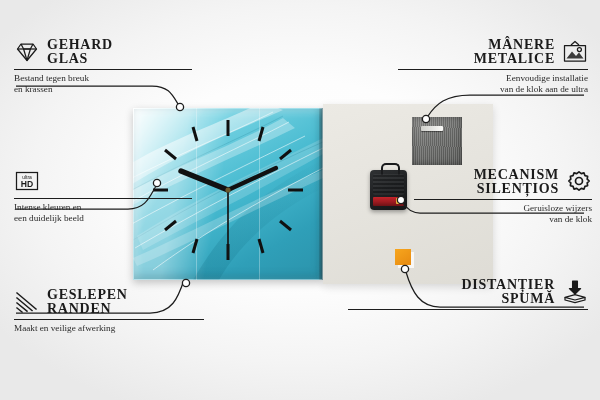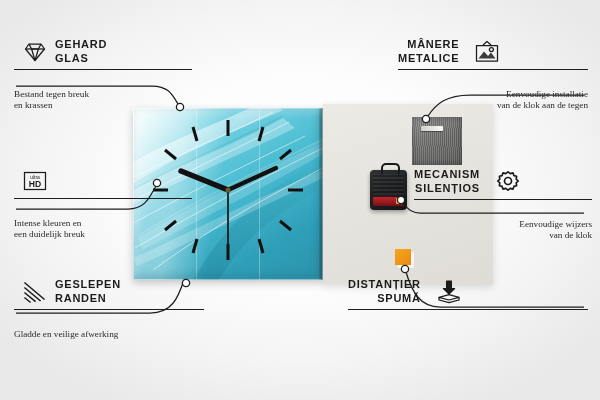--- a/index.html
+++ b/index.html
@@ -11,42 +11,42 @@
   #stage{
     position:relative;width:600px;height:400px;overflow:hidden;
     background:
       radial-gradient(ellipse 62% 62% at 50% 46%, #ffffff 0%, #fdfdfd 42%, #f4f4f4 72%, #e9e9e9 100%);
   }
   svg.layer{position:absolute;left:0;top:0;width:600px;height:400px;}
 
   
   .feat{position:absolute;}
   .feat .hrow{display:flex;align-items:center;gap:7px;}
-  .feat.right .hrow{}
+  .feat.right .hrow{justify-content:flex-end;}
   .feat .title{
-    font-family:Liberation Sans, sans-serif;
-    font-size:11px;line-height:13.6px;font-weight:700;
+    font-family:Liberation Serif, serif;
+    font-size:14px;line-height:13.6px;font-weight:700;
     letter-spacing:.75px;color:#1b1b1b;text-transform:uppercase;
     white-space:pre-line;
   }
   .feat.right .title{text-align:right;}
   .feat .rule{height:0;border-top:1.15px solid #1d1d1d;margin-top:4px;}
   .feat .sub{
     font-family:"Liberation Serif", serif;
     font-size:9.2px;line-height:11.3px;color:#2a2a2a;
-    margin-top:19px;white-space:pre-line;
+    margin-top:3px;white-space:pre-line;
   }
   .feat.right .sub{text-align:right;}
-  .ico{width:26px;height:26px;flex:0 0 26px;display:block;margin-left:8px;}
+  .ico{width:26px;height:26px;flex:0 0 26px;display:block;}
   .ico svg{display:block;width:26px;height:26px;}
 
   
   #f-glas   {left:14px; top:38px;  width:178px;}
   #f-print  {left:14px; top:168px; width:178px;}
-  #f-randen {left:14px; top:278px; width:190px;}
+  #f-randen {left:14px; top:288px; width:190px;}
   #f-manere {right:12px;top:38px;  width:190px;}
   #f-mecan  {right:8px;top:168px; width:178px;}
   #f-dist   {right:12px;top:278px; width:240px;}
 
   
   #clock{
     position:absolute;left:133px;top:108px;width:190px;height:172px;
     box-shadow:0 3px 8px rgba(0,0,0,.22);
     overflow:hidden;
     background:
@@ -246,80 +246,80 @@
       <span class="ico">
         <svg viewBox="0 0 26 26">
           <rect x="2.5" y="4.5" width="21" height="17" fill="none" stroke="#1b1b1b" stroke-width="1.25"></rect>
           <text x="13" y="11.4" text-anchor="middle" font-family="Liberation Sans, sans-serif" font-size="5" fill="#1b1b1b">ultra</text>
           <text x="13" y="19.2" text-anchor="middle" font-family="Liberation Sans, sans-serif" font-size="8.6" font-weight="bold" fill="#1b1b1b">HD</text>
         </svg>
       </span>
     </div>
     <div class="rule"></div>
     <div class="sub">Intense kleuren en
-een duidelijk breuk</div>
+een duidelijk beeld</div>
   </div>
 
   <div class="feat" id="f-randen">
     <div class="hrow">
       <span class="ico">
         <svg viewBox="0 0 26 26">
             <g stroke="#1b1b1b" stroke-width="1.5" fill="none" stroke-linecap="square">
           <path d="M3,4 L22,20"></path>
               <path d="M3,9 L18,21.5"></path>
               <path d="M3,14 L13,22.2"></path>
               <path d="M3,19 L8,23"></path>
         </g>
           </svg>
       </span>
       <span class="title">GESLEPEN
 RANDEN</span>
     </div>
     <div class="rule"></div>
-    <div class="sub">Gladde en veilige afwerking</div>
+    <div class="sub">Maakt en veilige afwerking</div>
   </div>
 
   <div class="feat right" id="f-manere">
     <div class="hrow">
       <span class="title">MÂNERE
 METALICE</span>
       <span class="ico">
         <svg viewBox="0 0 26 26">
             <g fill="none" stroke="#1b1b1b" stroke-width="1.25" stroke-linejoin="round">
           <path d="M9,6 L13,2.5 L17,6"></path>
           <rect x="2.5" y="6.5" width="21" height="15.5"></rect>
           <path d="M4.5,19.5 L10,12.5 L14,17 L17,13.5 L21.5,19.5 Z" fill="#1b1b1b" stroke="none" opacity=".85"></path>
           <circle cx="17.4" cy="10.6" r="2"></circle>
         </g>
           </svg>
       </span>
     </div>
     <div class="rule"></div>
     <div class="sub">Eenvoudige installatie
-van de klok aan de tegen</div>
+van de klok aan de ultra</div>
   </div>
 
   <div class="feat right" id="f-mecan">
     <div class="hrow">
       <span class="title">MECANISM
 SILENȚIOS</span>
       <span class="ico">
         <svg viewBox="0 0 26 26">
             <g fill="none" stroke="#1b1b1b" stroke-width="1.7" stroke-linejoin="round">
           <path d="M13,2.8 L15.3,4.6 L18,3.9 L18.9,6.6 L21.6,7.3 L21.2,10.1 L23.2,12 L21.2,13.9
                    L21.6,16.7 L18.9,17.4 L18,20.1 L15.3,19.4 L13,21.2 L10.7,19.4 L8,20.1
                    L7.1,17.4 L4.4,16.7 L4.8,13.9 L2.8,12 L4.8,10.1 L4.4,7.3 L7.1,6.6
                    L8,3.9 L10.7,4.6 Z"></path>
           <circle cx="13" cy="12" r="3.5"></circle>
         </g>
           </svg>
       </span>
     </div>
     <div class="rule"></div>
-    <div class="sub">Eenvoudige wijzers
+    <div class="sub">Geruisloze wijzers
 van de klok</div>
   </div>
 
   <div class="feat right" id="f-dist">
     <div class="hrow">
       <span class="title">DISTANȚIER
 SPUMĂ</span>
       <span class="ico">
         <svg viewBox="0 0 26 26">
             <g fill="none" stroke="#1b1b1b" stroke-width="1.25" stroke-linejoin="round">

